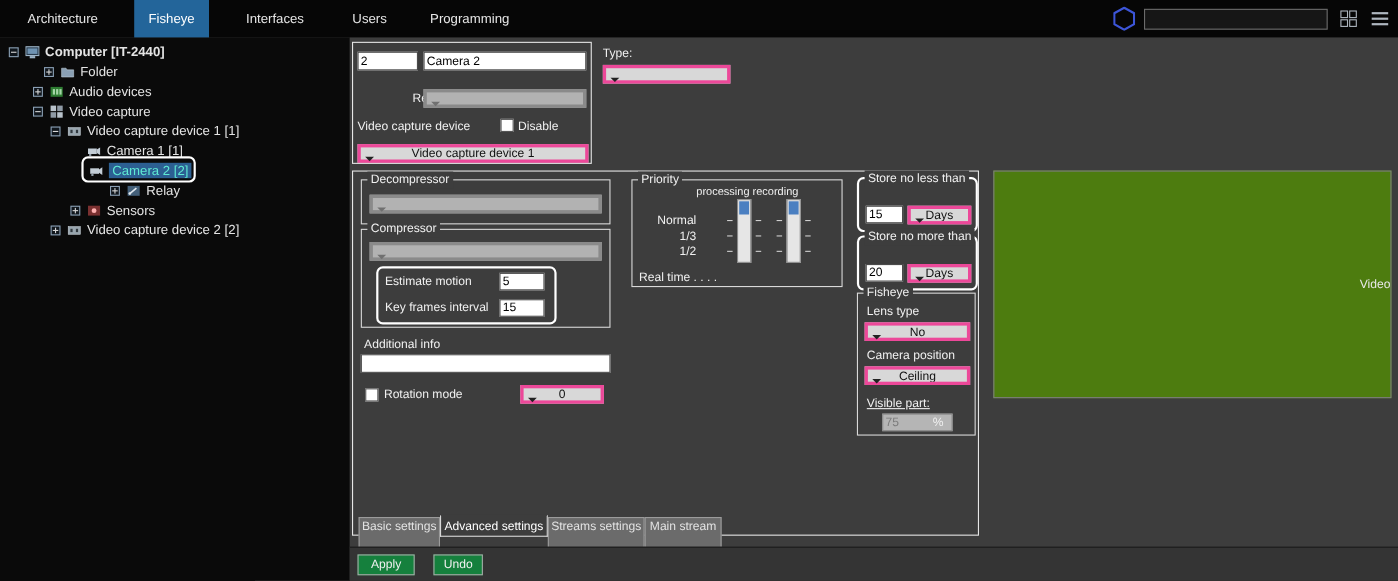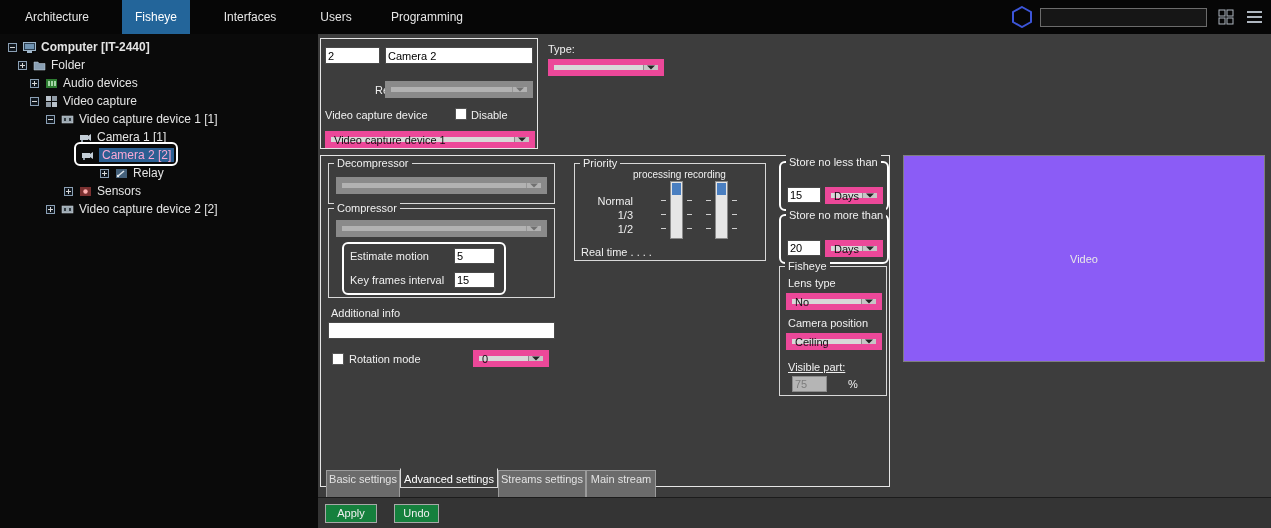--- a/index.html
+++ b/index.html
@@ -18,31 +18,31 @@
 
   
   .sidebar { position:absolute; left:0; top:34px; width:318px; height:494px; background:#0a0a0a; }
   .tree-row { position:absolute; height:18px; display:flex; align-items:center; gap:5px;
               color:#e4e4e4; font-size:12px; white-space:nowrap; }
   .expand { width:9px; height:9px; border:1px solid #8ba0b5; background:#10161c; position:relative; flex:0 0 auto; }
   .expand::before { content:""; position:absolute; left:1px; right:1px; top:3px; height:1px; background:#d6d6d6; }
   .expand.plus::after { content:""; position:absolute; top:1px; bottom:1px; left:3px; width:1px; background:#d6d6d6; }
   .ticon { width:14px; height:14px; display:inline-flex; align-items:center; justify-content:center; flex:0 0 auto; }
   .tlabel.bold { font-weight:bold; }
-  .tlabel.selected { background:#2c5f92; color:#f9a8d4; padding:0 3px; }
+  .tlabel.selected { background:#2c5f92; color:#5eead4; padding:0 3px; }
   .annotation { position:absolute; border:2px solid #ffffff; border-radius:6px; pointer-events:none; z-index:4; }
 
   
   .main { position:absolute; left:318px; top:34px; width:953px; height:494px; background:#3d3d3d; }
   .lbl { position:absolute; color:#f0f0f0; font-size:11px; white-space:nowrap; }
   .win-input { position:absolute; background:#fff; border:1px solid #4a4a4a; color:#000;
                font:11px "Liberation Sans", sans-serif; padding:0 2px; }
   .win-input.gray { background:#b5b5b5; color:#7c7c7c; border-color:#8a8a8a; }
-  .win-select { position:absolute; background:#d8d8d8; border:6px solid #ec4899; display:flex;
-                align-items:center; font-size:11px; color:#111; }
+  .win-select { position:absolute; background:#d8d8d8; border:3px solid #ec4899; display:flex;
+                align-items:center; font-size:11px; color:#111;flex-direction:column; }
   .win-select .val { flex:1; padding:0 3px; overflow:hidden; white-space:nowrap; }
   .win-select .arrow { width:15px; align-self:stretch; background:#c6c6c6; border-left:1px solid #8c8c8c; position:relative; }
   .win-select .arrow::after { content:""; position:absolute; left:50%; top:50%; transform:translate(-50%,-30%);
                               border:4px solid transparent; border-top-color:#222; }
   .win-select.disabled { background:#b2b2b2; border-color:#8a8a8a; }
   .win-select.disabled .arrow { background:#b2b2b2; border-left-color:#979797; }
   .win-select.disabled .arrow::after { border-top-color:#707070; }
   .checkbox { position:absolute; width:12px; height:12px; background:#fff; border:1px solid #555; }
 
   .panelbox { position:absolute; border:1px solid #e6e6e6; }
@@ -53,22 +53,22 @@
 
   .vslider { position:absolute; width:13px; height:58px; background:#e6e6e6; border:1px solid #8a8a8a; }
   .vthumb { position:absolute; left:1px; right:1px; top:1px; height:12px; background:#4a7fc1; }
   .tick { position:absolute; width:5px; height:1px; background:#cfcfcf; }
 
   .tab { position:absolute; top:0; height:33px; line-height:17px; text-align:center; font-size:11px;
          color:#e2e2e2; background:#6b6b6b; border:1px solid #9b9b9b; }
   .tab.active { background:#3d3d3d; border-color:#d8d8d8; border-top-color:#3d3d3d; top:-2px; height:20px;
                 line-height:20px; color:#fff; z-index:2; }
 
-  .video-panel { position:absolute; background:#8b5cf6; border:1px solid #7e7e7e; display:flex;
-                 align-items:center; justify-content:center; color:#e8e8e8; font-size:11px; }
+  .video-panel { position:absolute; background:#4d7c0f; border:1px solid #7e7e7e; display:flex;
+                 align-items:center; justify-content:flex-end; color:#e8e8e8; font-size:11px; }
 
   .footerbar { position:absolute; left:0; bottom:0; width:953px; height:31px; background:#343434;
                border-top:1px solid #1c1c1c; }
   .btn { position:absolute; height:19px; background:#15803d; border:1px solid #a8a8a8; color:#f0f0f0;
          font-size:11px; line-height:17px; text-align:center; cursor:default; }
 </style>
 </head>
 <body>
 
 <div class="screen">
@@ -110,21 +110,21 @@
       <span class="ticon">
         <svg width="13" height="13" viewBox="0 0 13 13">
             <rect x="0.5" y="1.5" width="12" height="8" fill="#2a3d4f" stroke="#9fb6c9"></rect>
             <rect x="2" y="3" width="9" height="5" fill="#6f93b2"></rect>
             <rect x="4" y="10" width="5" height="2" fill="#9fb6c9"></rect>
           </svg>
       </span>
       <span class="tlabel bold">Computer [IT-2440]</span>
     </div>
 
-    <div class="tree-row" style="left:18px; top:22px;">
+    <div class="tree-row" style="left:40px; top:22px;">
       <span class="expand plus"></span>
       <span class="ticon">
         <svg width="13" height="13" viewBox="0 0 13 13">
             <path d="M1 3h4l1 1.5h6V11H1z" fill="#8aa0b4" stroke="#c6d4e0" stroke-width="0.5"></path>
           </svg>
       </span>
       <span class="tlabel">Folder</span>
     </div>
 
     <div class="tree-row" style="left:30px; top:40px;">
@@ -335,21 +335,21 @@
         <div class="win-select" style="left:6px; top:26px; width:96px; height:17px;">
           <span class="val">No</span>
           <span class="arrow"></span>
         </div>
         <span class="lbl" style="left:8px; top:50px;">Camera position</span>
         <div class="win-select" style="left:6px; top:66px; width:96px; height:17px;">
           <span class="val">Ceiling</span>
           <span class="arrow"></span>
         </div>
         <span class="lbl" style="left:8px; top:94px; text-decoration:underline;">Visible part:</span>
-        <input class="win-input gray" style="left: 12px; top: 109px; width: 35px; height: 16px;" value="75">
+        <input class="win-input gray" style="left: 22px; top: 109px; width: 64px; height: 16px;" value="75">
         <span class="lbl" style="left:68px; top:111px;">%</span>
       </div>
 
       <div class="tab" style="left:5px; top:314px; width:74px;">Basic settings</div>
       <div class="tab active" style="left: 79px; width: 98px; top: 312px;">Advanced settings</div>
       <div class="tab" style="left:177px; top:314px; width:88px;">Streams settings</div>
       <div class="tab" style="left:265px; top:314px; width:70px;">Main stream</div>
     </div>
 
     <div class="video-panel" style="left:585px; top:121px; width:362px; height:207px;">

